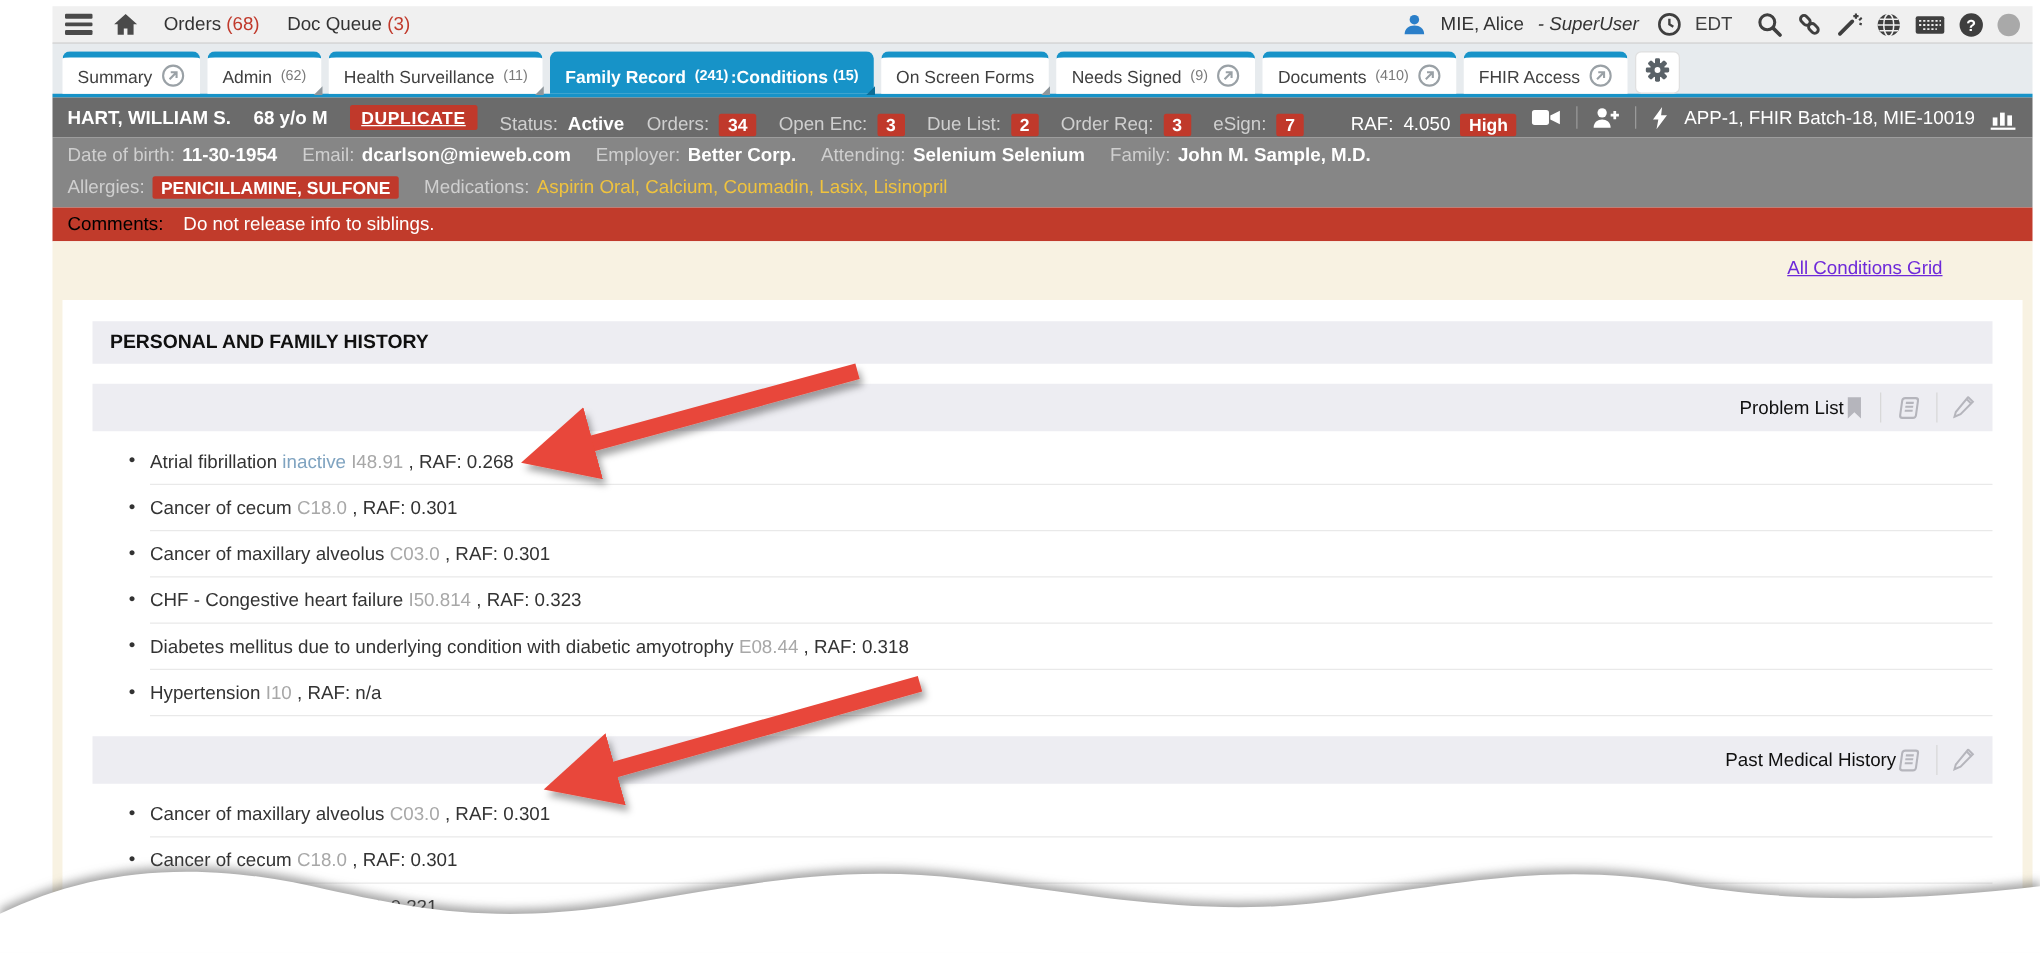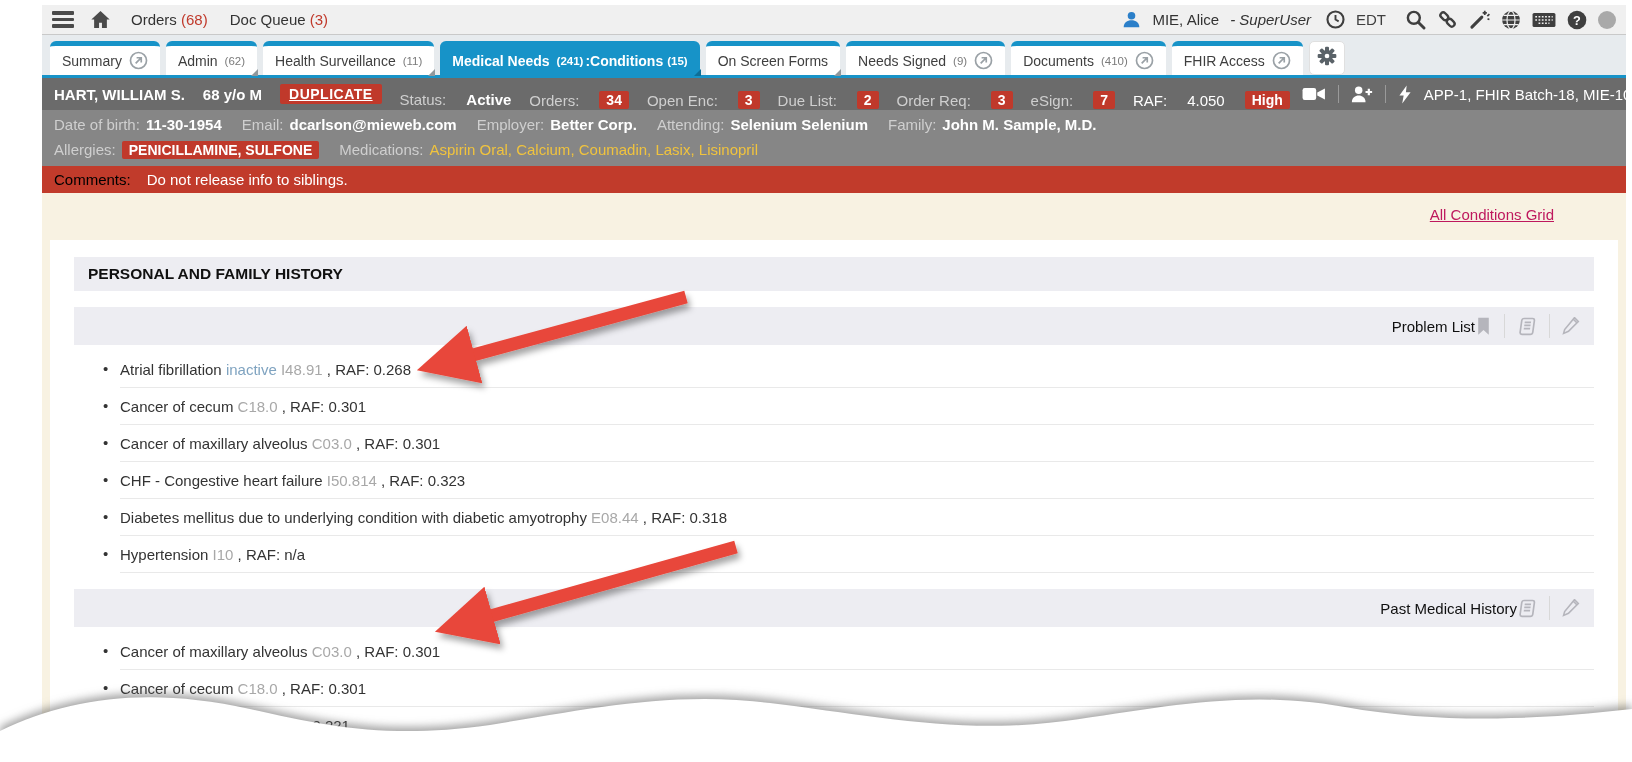--- a/index.html
+++ b/index.html
@@ -56,36 +56,36 @@
     background:#6b6b6b; height:32px; display:flex; align-items:center; gap:18px;
     padding:0 12px; color:#fff; font-size:15px; white-space:nowrap;
   }
   .plabel { color:#cfcfcf; font-weight:400; }
   .pval { color:#fff; font-weight:700; }
   .badge {
     background:#c0392b; color:#fff; font-weight:700; padding:1px 7px;
     border-radius:2px; font-size:14px; display:inline-block;
   }
   .dup { text-decoration:underline; letter-spacing:.5px; padding:2px 9px; cursor:pointer; }
-  .stat { display:flex; align-items:flex-end; gap:20px;margin-top:11px; }
+  .stat { display:flex; align-items:center; gap:8px;margin-top:11px; }
   .p1-right { margin-left:auto; display:flex; align-items:center; gap:12px; }
   .vbar { width:1px; height:18px; background:#9a9a9a; }
   .p1-ico { display:inline-flex; color:#fff; cursor:pointer; }
   .p2 { background:#868686; padding:2px 12px 4px; color:#fff; font-size:15px; }
   .p2row { display:flex; align-items:center; gap:20px; height:25px; white-space:nowrap; }
   .kv { display:flex; align-items:center; gap:6px; }
   .med-link { color:#f0c33e; cursor:pointer; font-weight:400; }
   .comments { background:#c13b2b; height:27px; display:flex; align-items:center; padding:0 12px; font-size:15px; gap:16px; }
   .comments .clabel { color:#000000; }
   .comments .ctext { color:#fff; }
 
   
   .content { background:#f8f2e2; height:566px; padding-top:13px; }
   .grid-link-row { text-align:right; padding-right:72px; height:24px; }
-  .grid-link { color:#be185d; font-size:15px; text-decoration:underline; cursor:pointer;margin-top:24px; }
+  .grid-link { color:#6d28d9; font-size:15px; text-decoration:underline; cursor:pointer;margin-top:24px; }
   .card { margin:10px 8px 0 8px; background:#fff; padding:17px 24px 200px 24px; }
   .secbar {
     background:#ededf2; padding:8px 14px; font-size:15.5px; font-weight:700; color:#101010;
   }
   .subbar {
     background:#ededf2; padding:7px 14px; font-size:15px; font-weight:400; color:#101010;
     display:flex; align-items:center; justify-content:flex-end; margin-top:16px;
   }
   .subbar .icons { display:flex; align-items:center; gap:12px; color:#b5b5bc; }
   .icons .div { width:1px; height:24px; background:#d8d8d8; }
@@ -197,21 +197,21 @@
       </div>
       <div class="tab fold">
         <span>Admin</span>
         <span class="tcount">(62)</span>
       </div>
       <div class="tab fold">
         <span>Health Surveillance</span>
         <span class="tcount">(11)</span>
       </div>
       <div class="tab active fold">
-        <span>Medical Needs</span>
+        <span>Family Record</span>
         <span class="tcount">(241)</span>
           <span style="margin-left:-5px;">:Conditions</span>
         <span class="tcount2" style="margin-left:-3px;">(15)</span>
       </div>
       <div class="tab fold">
         <span>On Screen Forms</span>
       </div>
       <div class="tab">
         <span>Needs Signed</span>
         <span class="tcount">(9)</span>

